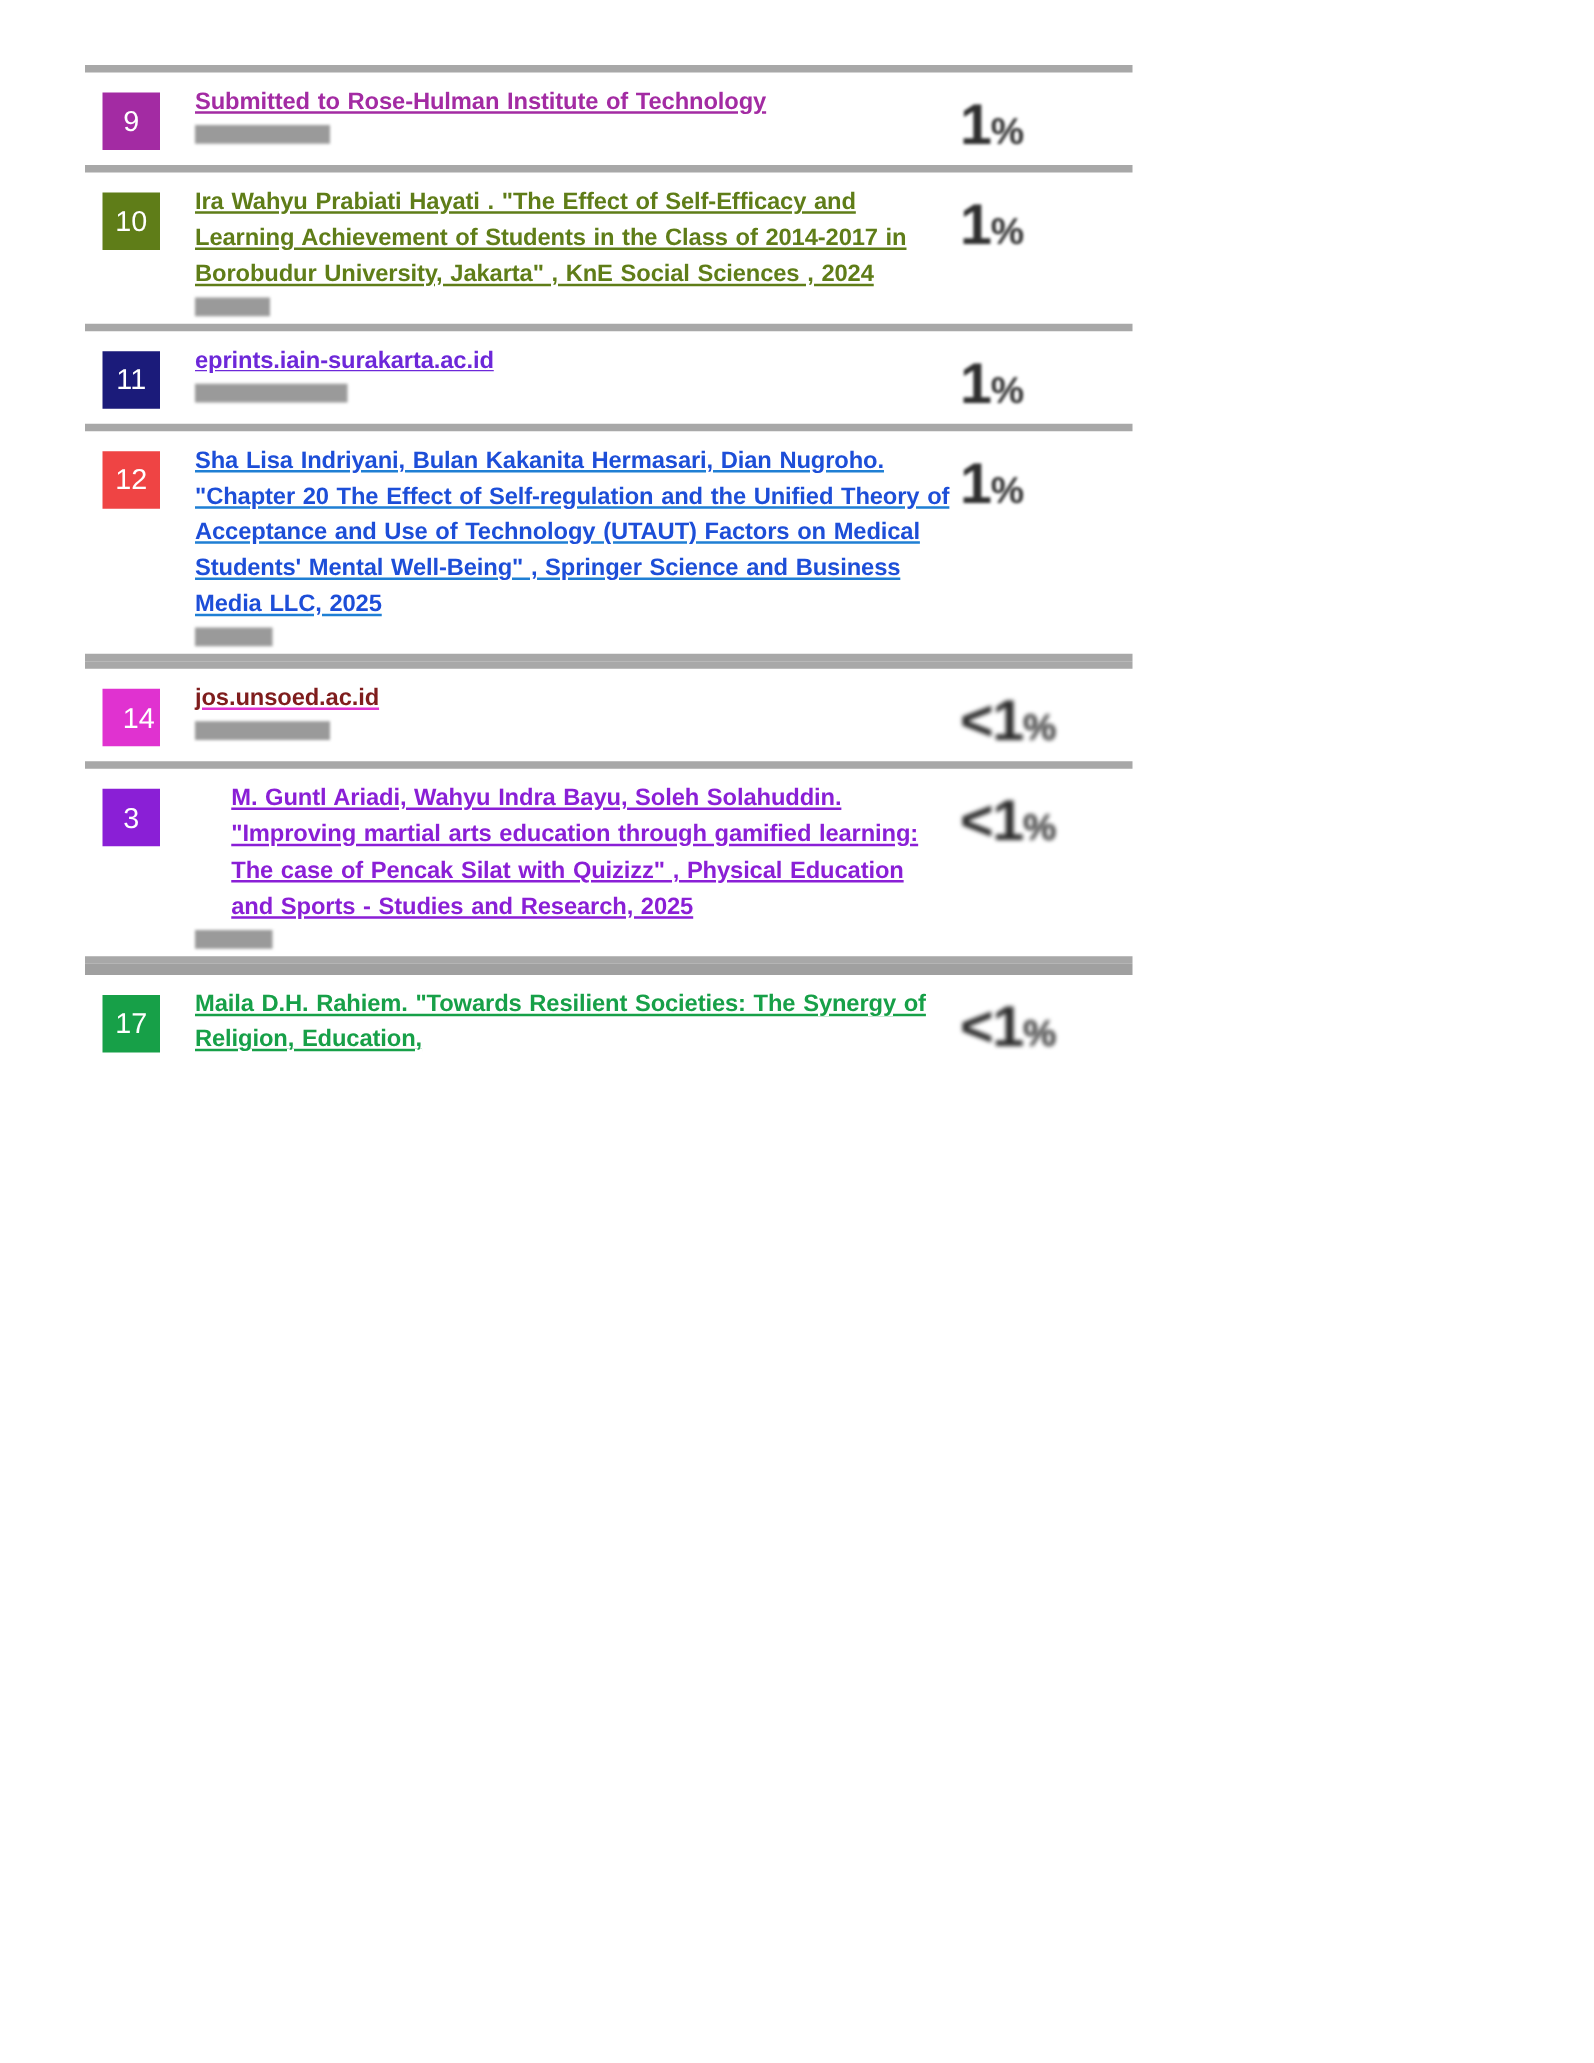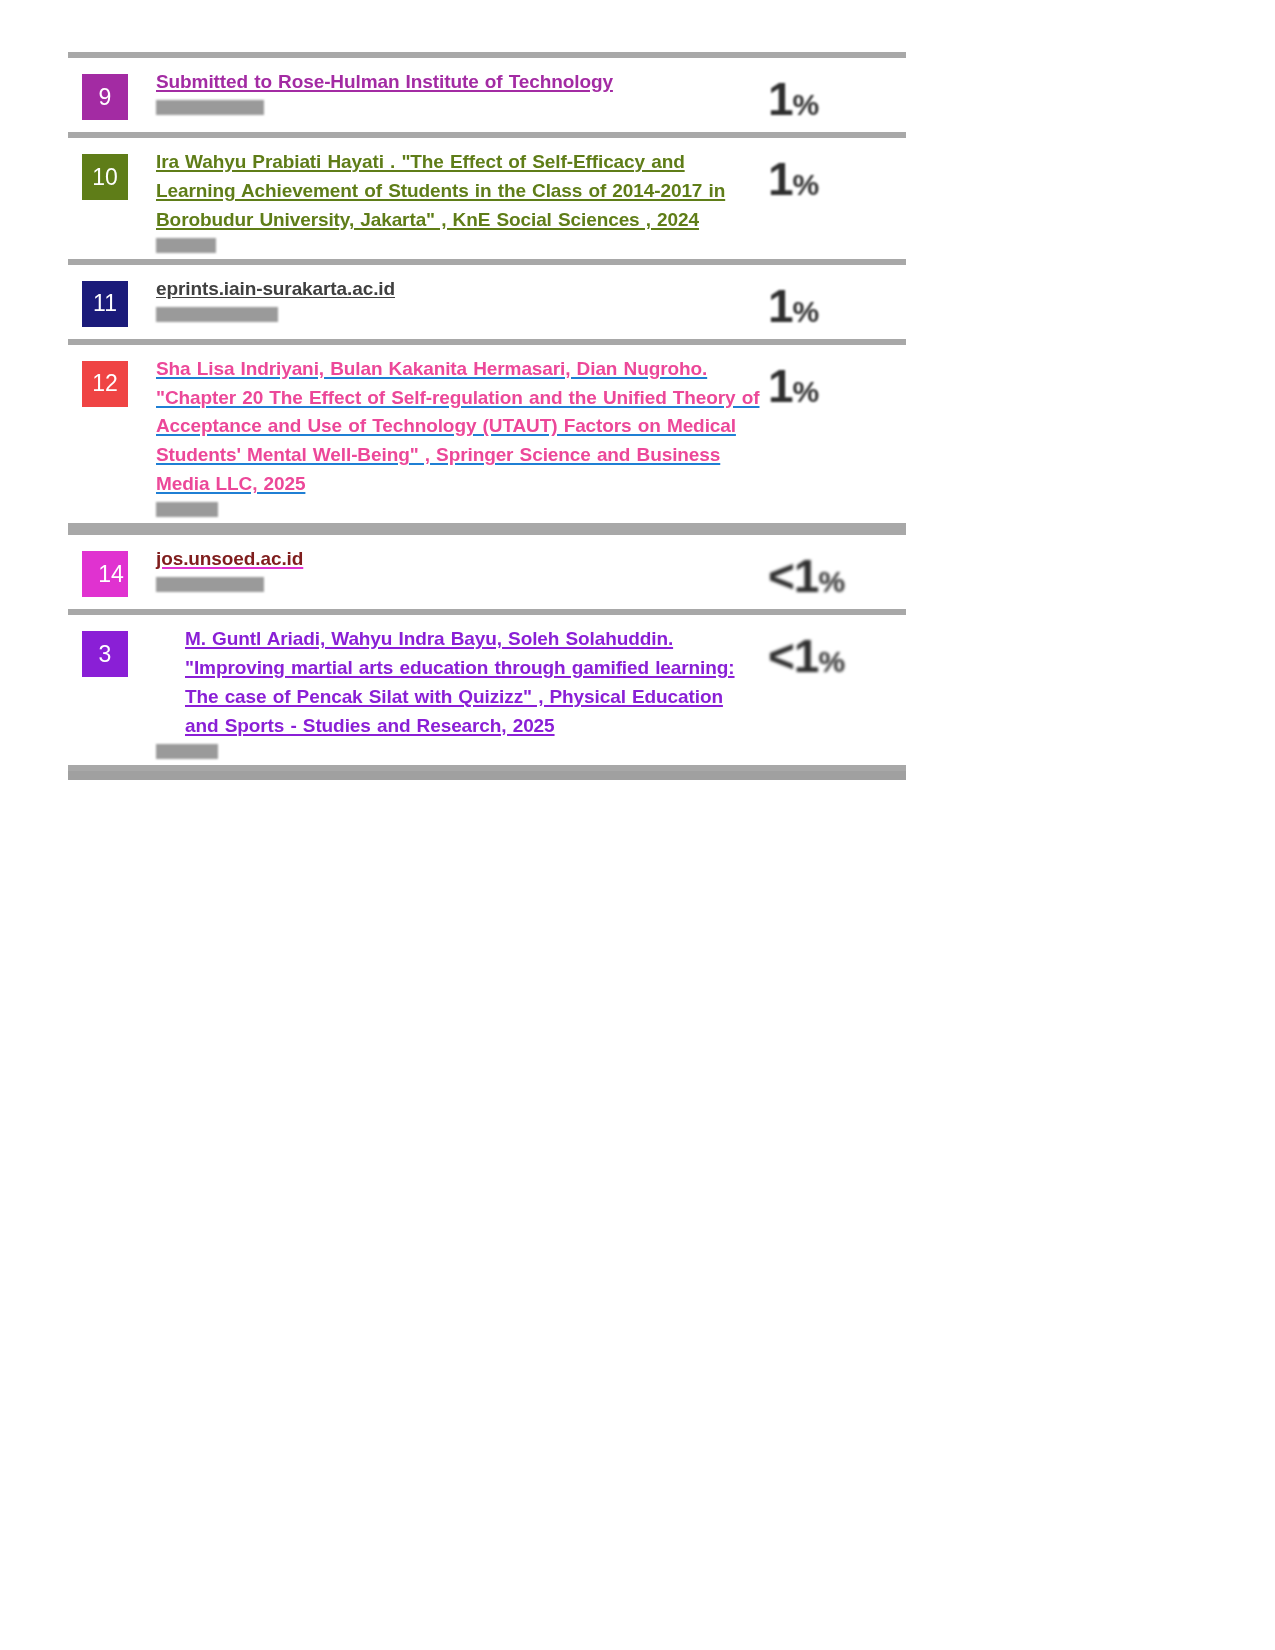--- a/index.html
+++ b/index.html
@@ -133,32 +133,32 @@
         <div class="entry-sub" style="width: 60px;"></div>
       </div>
       <div class="entry-pct"><span class="pctnum">1</span><span class="pctsym">%</span></div>
     </div>
 
     <div class="rule"></div>
 
     <div class="entry">
       <div class="rank-badge" style="background: rgb(27, 27, 122);">11</div>
       <div class="entry-body">
-        <div class="entry-title" style="color: #404040; text-decoration-color: rgb(27, 27, 122); text-decoration: underline;">eprints.iain-surakarta.ac.id</div>
+        <div class="entry-title" style="color: #6d28d9; text-decoration-color: rgb(27, 27, 122); text-decoration: underline;">eprints.iain-surakarta.ac.id</div>
         <div class="entry-sub" style="width: 122px;"></div>
       </div>
       <div class="entry-pct"><span class="pctnum">1</span><span class="pctsym">%</span></div>
     </div>
 
     <div class="rule"></div>
 
     <div class="entry">
       <div class="rank-badge" style="background: #ef4444;">12</div>
       <div class="entry-body">
-        <div class="entry-title" style="color: #ec4899; text-decoration-color: rgb(31, 127, 212);">Sha Lisa Indriyani, Bulan Kakanita Hermasari, Dian Nugroho. "Chapter 20 The Effect of Self-regulation and the Unified Theory of Acceptance and Use of Technology (UTAUT) Factors on Medical Students' Mental Well-Being" , Springer Science and Business Media LLC,  2025</div>
+        <div class="entry-title" style="color: #1d4ed8; text-decoration-color: rgb(31, 127, 212);">Sha Lisa Indriyani, Bulan Kakanita Hermasari, Dian Nugroho. "Chapter 20 The Effect of Self-regulation and the Unified Theory of Acceptance and Use of Technology (UTAUT) Factors on Medical Students' Mental Well-Being" , Springer Science and Business Media LLC,  2025</div>
         <div class="entry-sub" style="width: 62px;"></div>
       </div>
       <div class="entry-pct"><span class="pctnum">1</span><span class="pctsym">%</span></div>
     </div>
 
     <div class="rule"></div>
 
 
     <div class="rule"></div>
 
@@ -180,15 +180,22 @@
         <div class="entry-sub" style="width: 62px;"></div>
       </div>
       <div class="entry-pct small"><span class="pctnum">&lt;1</span><span class="pctsym">%</span></div>
     </div>
 
     <div class="rule"></div>
 
 
     <div class="rule thick"></div>
 
+    <div class="entry">
+      <div class="rank-badge" style="background: rgb(23, 160, 72);">17</div>
+      <div class="entry-body">
+        <div class="entry-title" style="color: rgb(23, 160, 72); text-decoration-color: rgb(23, 160, 72);">Maila D.H. Rahiem. "Towards Resilient Societies: The Synergy of Religion, Education,</div>
+      </div>
+      <div class="entry-pct small"><span class="pctnum">&lt;1</span><span class="pctsym">%</span></div>
+    </div>
 
   </div>
 </div>
 
 </body></html>

